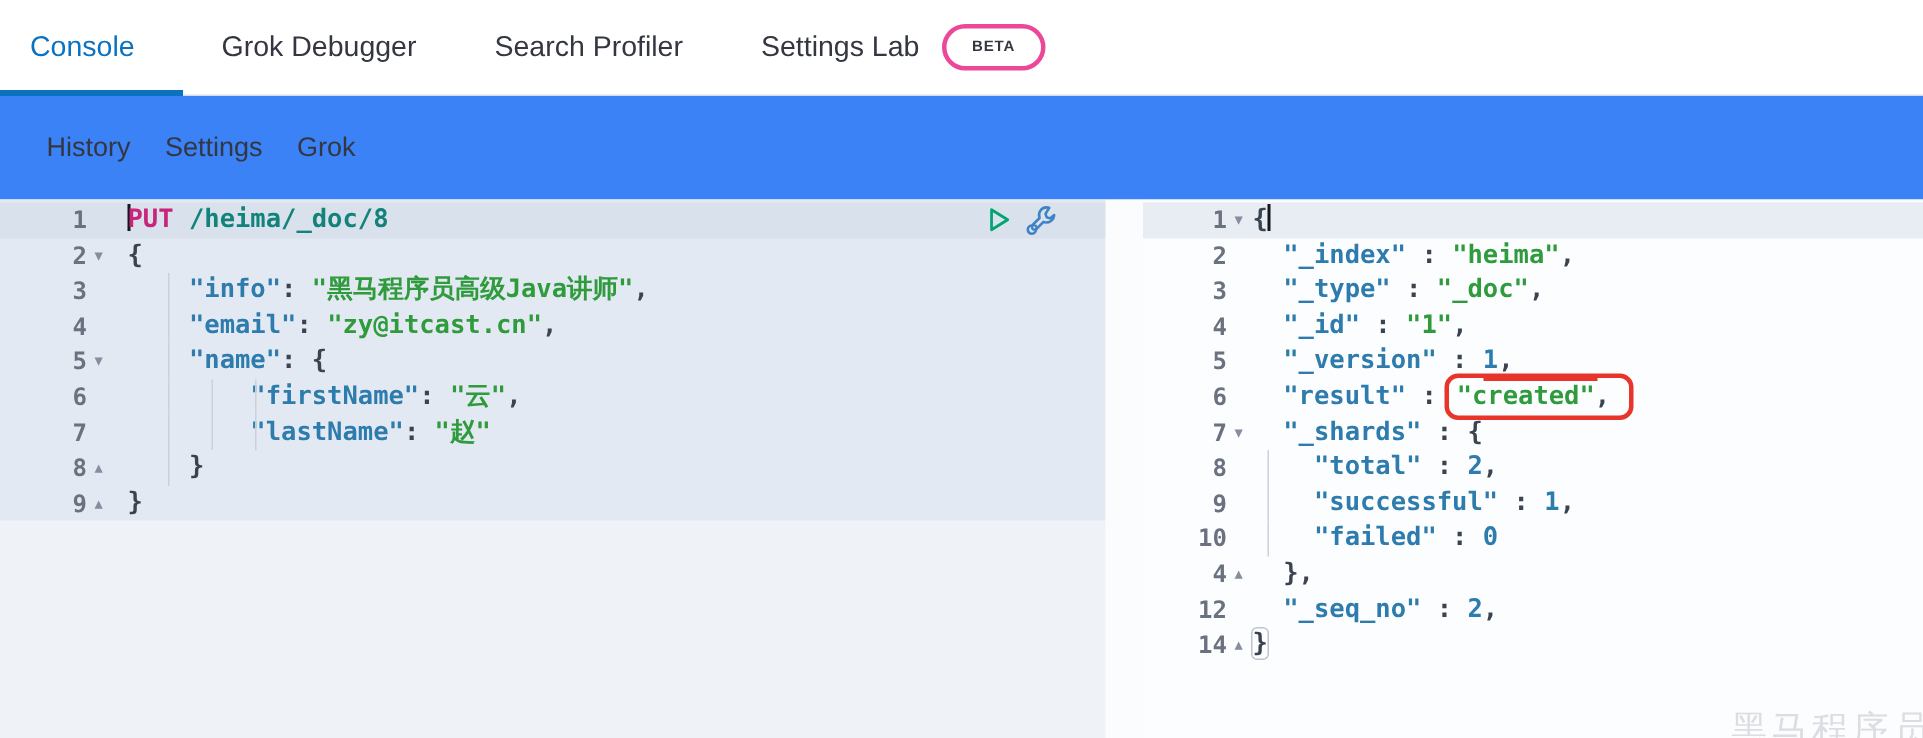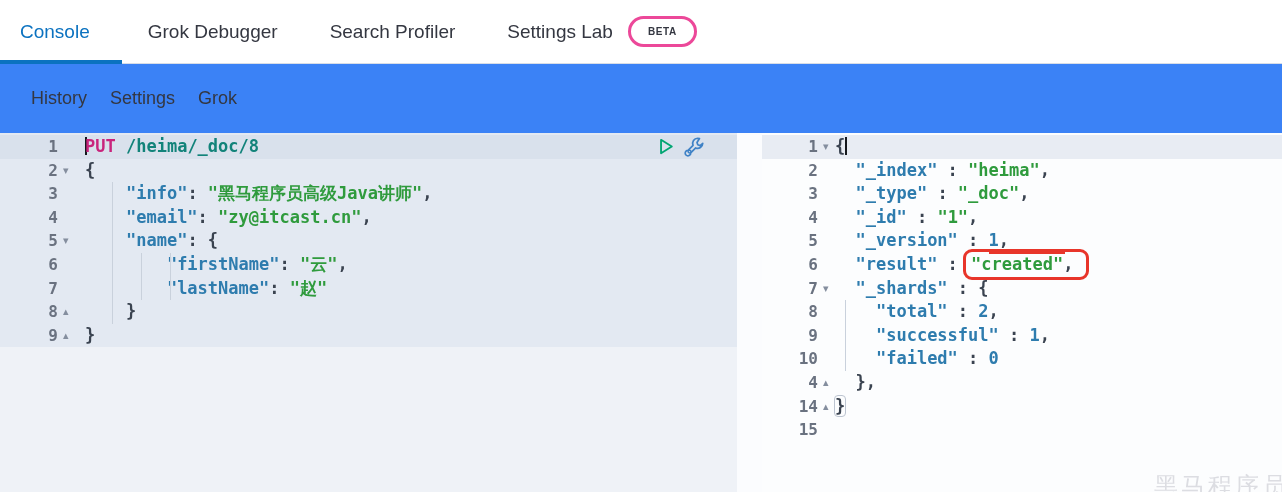--- a/index.html
+++ b/index.html
@@ -156,19 +156,19 @@
         <div class="code-line"><span class="ln">2</span><span class="fold"></span><span class="code"><span class="tok-punct">  </span><span class="tok-key">"_index"</span><span class="tok-punct"> : </span><span class="tok-value">"heima"</span><span class="tok-punct">,</span></span></div>
         <div class="code-line"><span class="ln">3</span><span class="fold"></span><span class="code"><span class="tok-punct">  </span><span class="tok-key">"_type"</span><span class="tok-punct"> : </span><span class="tok-value">"_doc"</span><span class="tok-punct">,</span></span></div>
         <div class="code-line"><span class="ln">4</span><span class="fold"></span><span class="code"><span class="tok-punct">  </span><span class="tok-key">"_id"</span><span class="tok-punct"> : </span><span class="tok-value">"1"</span><span class="tok-punct">,</span></span></div>
         <div class="code-line"><span class="ln">5</span><span class="fold"></span><span class="code"><span class="tok-punct">  </span><span class="tok-key">"_version"</span><span class="tok-punct"> : </span><span class="mark-underline"><span class="tok-number">1</span><span class="tok-punct">,</span></span></span></div>
         <div class="code-line"><span class="ln">6</span><span class="fold"></span><span class="code"><span class="tok-punct">  </span><span class="tok-key">"result"</span><span class="tok-punct"> : </span><span class="mark-box"><span class="tok-value">"created"</span><span class="tok-punct">,</span></span></span></div>
         <div class="code-line"><span class="ln">7</span><span class="fold">▾</span><span class="code"><span class="tok-punct">  </span><span class="tok-key">"_shards"</span><span class="tok-punct"> : {</span></span></div>
         <div class="code-line"><span class="ln">8</span><span class="fold"></span><span class="code"><i class="guide" style="left: 10px;"></i><span class="tok-punct">    </span><span class="tok-key">"total"</span><span class="tok-punct"> : </span><span class="tok-number">2</span><span class="tok-punct">,</span></span></div>
         <div class="code-line"><span class="ln">9</span><span class="fold"></span><span class="code"><i class="guide" style="left: 10px;"></i><span class="tok-punct">    </span><span class="tok-key">"successful"</span><span class="tok-punct"> : </span><span class="tok-number">1</span><span class="tok-punct">,</span></span></div>
         <div class="code-line"><span class="ln">10</span><span class="fold"></span><span class="code"><i class="guide" style="left: 10px;"></i><span class="tok-punct">    </span><span class="tok-key">"failed"</span><span class="tok-punct"> : </span><span class="tok-number">0</span></span></div>
         <div class="code-line"><span class="ln">4</span><span class="fold">▴</span><span class="code"><span class="tok-punct">  },</span></span></div>
+        <div class="code-line"><span class="ln">12</span><span class="fold"></span><span class="code"><span class="tok-punct">  </span><span class="tok-key">"_seq_no"</span><span class="tok-punct"> : </span><span class="tok-number">2</span><span class="tok-punct">,</span></span></div>
         <div class="code-line"><span class="ln">14</span><span class="fold">▴</span><span class="code"><span class="mark-bracematch"><span class="tok-punct">}</span></span></span></div>
-        <div class="code-line"><span class="ln">15</span><span class="fold"></span><span class="code"></span></div>
       </div>
     </div>
 </div>
 
 <div class="watermark">黑马程序员</div>
 
 </body></html>

